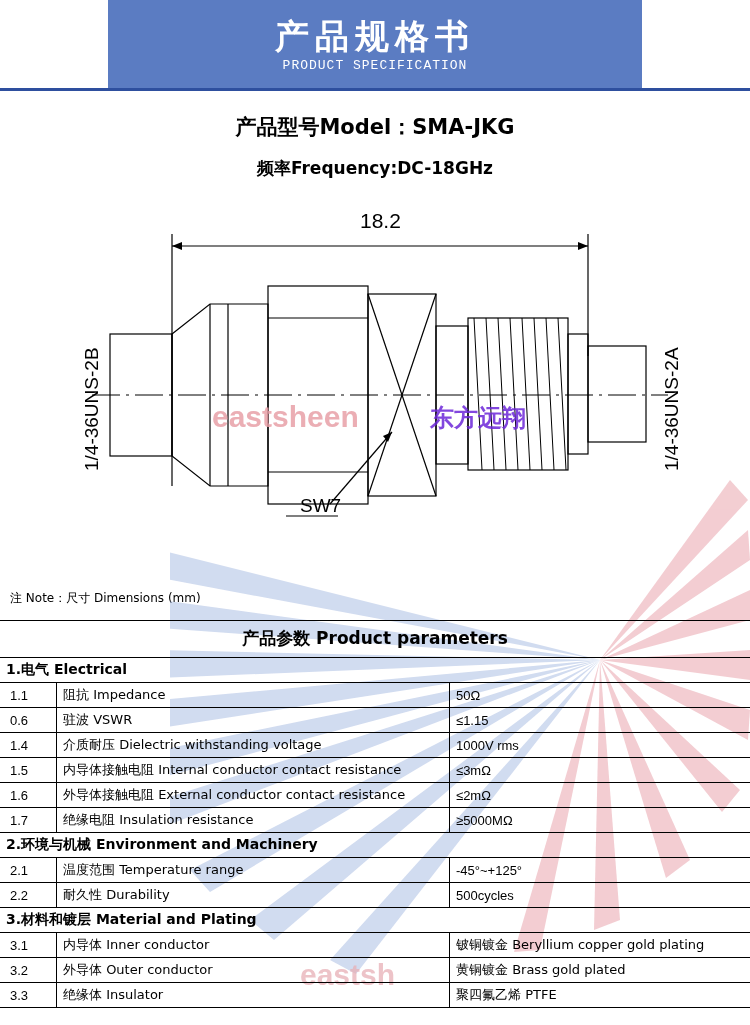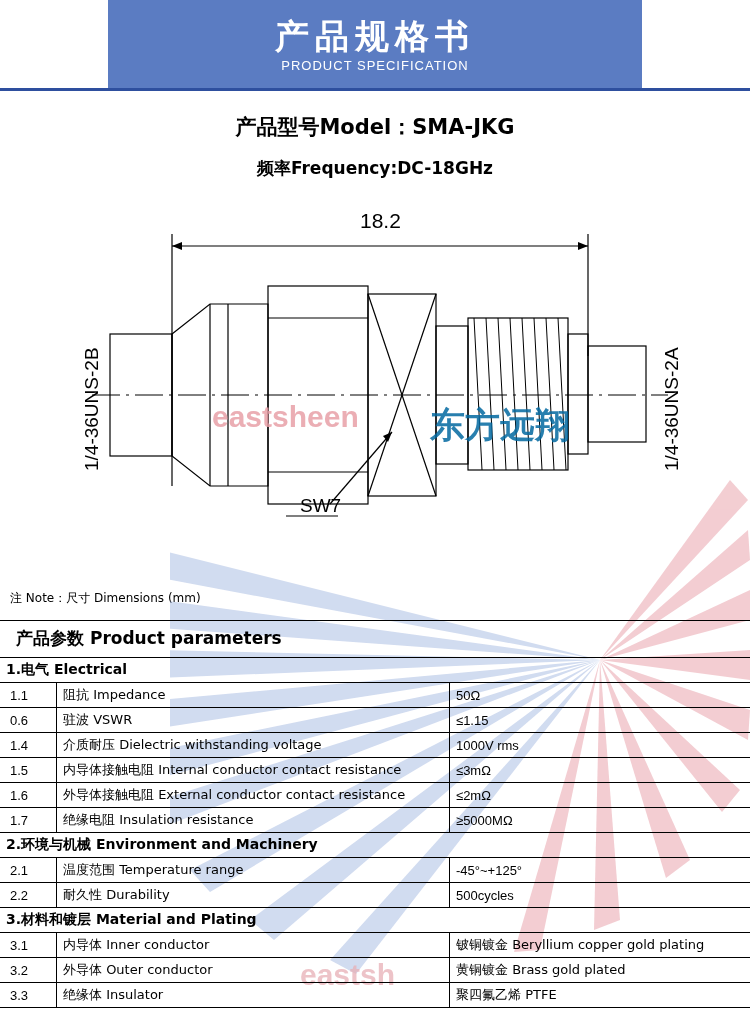--- a/index.html
+++ b/index.html
@@ -22,21 +22,21 @@
   .header .side{
     position:absolute;top:0;bottom:0;width:108px;background:#ffffff;
   }
   .header .side.left{left:0;}
   .header .side.right{right:0;}
   .hdr-title{
     font-size:34px;font-weight:bold;color:#ffffff;letter-spacing:6px;
     line-height:40px;z-index:2;
   }
   .hdr-sub{
-    font-size:13px;color:#ffffff;letter-spacing:1px;z-index:2;margin-top:2px;
+    font-size:13px;color:#ffffff;letter-spacing:1px;z-index:2;margin-top:2px;font-family:Liberation Mono, monospace;
   }
   .hdr-rule{height:3px;background:#2e4f9e;}
 
   
   .model-block{text-align:center;padding-top:22px;}
   .model-line{font-size:21px;font-weight:bold;}
   .freq-line{font-size:17px;font-weight:bold;margin-top:16px;}
 
   
   .drawing{
@@ -55,35 +55,35 @@
   
   .wm{
     position:absolute;
     pointer-events:none;
     font-weight:bold;
     color:#e8a0a8;
     opacity:.85;
     white-space:nowrap;
   }
   .wm1{left:212px;top:400px;font-size:30px;}
-  .wm2{left:430px;top:402px;font-size:35px;color:#0369a1;font-family:"DejaVu Sans",sans-serif;}
+  .wm2{left:430px;top:402px;font-size:24px;color:#6d28d9;font-family:"DejaVu Sans",sans-serif;}
   .wm3{left:300px;top:958px;font-size:30px;color:#e8b0b6;opacity:.75;}
   .sunburst{
     position:absolute;left:170px;top:400px;width:580px;height:600px;
     pointer-events:none;opacity:.55;
   }
 
   
   .tbl{
     position:absolute;left:0;right:0;top:620px;
     border-top:1px solid #000;
     font-size:13px;
   }
   .tbl-title{
-    text-align:left;font-size:17px;font-weight:bold;
+    text-align:center;font-size:17px;font-weight:bold;
     padding:6px 16px 7px;border-bottom:1px solid #000;
     font-family:"DejaVu Sans", sans-serif;
   }
   table{border-collapse:collapse;width:100%;}
   td{
     border-bottom:1px solid #000;
     padding:3px 6px;
     vertical-align:middle;
     height:18px;
   }

